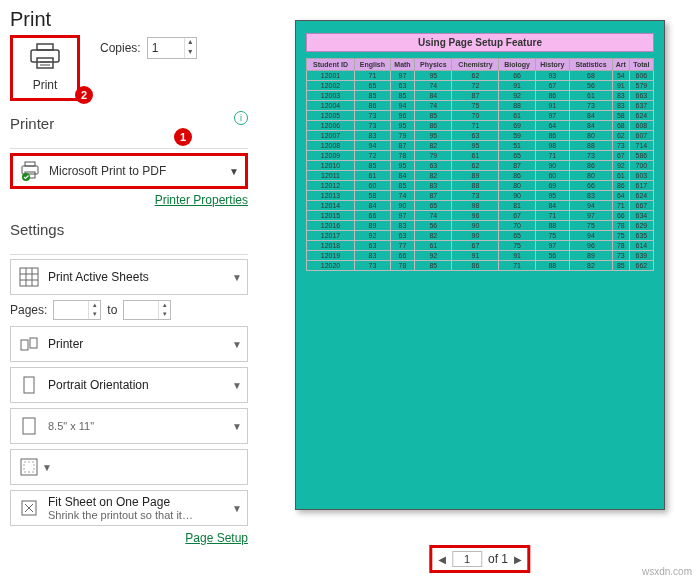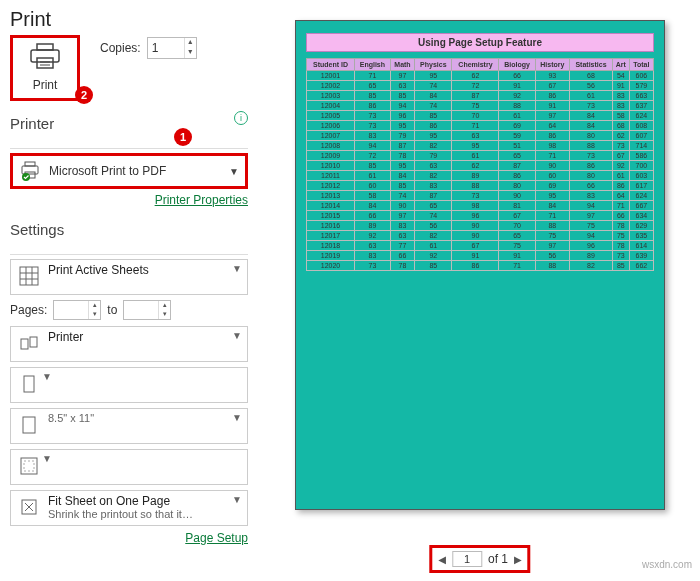--- a/index.html
+++ b/index.html
@@ -19,41 +19,41 @@
   .spinner .arrows { width:12px; display:flex; flex-direction:column; border-left:1px solid #ddd;}
   .spinner .arrows div { height:10px; font-size:8px; line-height:8px; text-align:center; color:#555;}
   .sect-head { font-size:15px; color:#444; margin-top:14px; margin-bottom:4px; font-weight:400; border-bottom:1px solid #ddd; padding-bottom:16px; position:relative;}
   .info-icon { position:absolute; right:0; top:-4px; width:14px; height:14px; border:1px solid #2a7; color:#2a7; border-radius:50%; font-size:9px; text-align:center; line-height:12px;}
   .printer-box { border:3px solid #d00; padding:4px 6px; display:flex; align-items:center; gap:8px; cursor:pointer; }
   .printer-box .txt { flex:1; }
   .printer-box .t1 { font-size:12px;}
   .printer-box .t2 { font-size:11px; color:#666;}
   .printer-box .chev { color:#444; font-size:10px;}
   .plink { text-align:right; color:#0a7b3a; font-size:12px; text-decoration:underline; margin-top:4px; cursor:pointer;}
-  .setting-row { border:1px solid #ccc; display:flex; align-items:flex-start; padding:3px 5px; margin-bottom:5px; cursor:pointer; min-height:36px;}
+  .setting-row { border:1px solid #ccc; display:flex; align-items:center; padding:3px 5px; margin-bottom:5px; cursor:pointer; min-height:36px;}
   .setting-row .ic { width:26px; height:26px; display:flex; align-items:center; justify-content:center; flex-shrink:0;}
   .setting-row .tx { flex:1; margin-left:6px; overflow:hidden;}
   .setting-row .tx .l1 { font-size:12px; color:#222;}
   .setting-row .tx .l2 { font-size:11px; color:#666; white-space:nowrap; overflow:hidden; text-overflow:ellipsis;}
   .setting-row .chev { color:#666; font-size:10px;}
   .pages-row { display:flex; align-items:center; gap:6px; margin:4px 0 6px 0;}
   .pages-row .pspin { border:1px solid #bbb; width:48px; height:20px; display:flex;}
   .pages-row .pspin span { flex:1; font-size:11px; padding:2px 3px;}
   .pages-row .pspin .ar { width:12px; border-left:1px solid #ddd; display:flex; flex-direction:column;}
   .pages-row .pspin .ar div { height:9px; font-size:7px; text-align:center; color:#555;}
   .preview { flex:1; background:#fff; padding:20px 20px 40px 20px; display:flex; flex-direction:column; align-items:center; position:relative;}
   .page { width:370px; height:490px; background:#14b8a6; border:1px solid #555; box-shadow:3px 3px 6px rgba(0,0,0,0.3); padding:12px 10px;}
   .ptitle { background:#f7b8f0; border:1px solid #c080c0; text-align:center; font-size:10px; font-weight:bold; padding:3px; margin-bottom:6px;}
   table.data { border-collapse:collapse; width:100%; font-size:7px;}
   table.data th { background:#d9a8e8; border:1px solid #aaa; padding:2px 1px; font-weight:bold;}
   table.data td { border:1px solid #bbb; padding:1px; text-align:center;}
   .pager { position:absolute; bottom:8px; left:50%; transform:translateX(-50%); border:3px solid #d00; display:flex; align-items:center; padding:3px 6px; gap:6px;}
   .pager .pi { width:30px; border:1px solid #bbb; font-size:11px; text-align:center; padding:1px;}
   .pager .nv { font-size:10px; color:#555; cursor:pointer;}
-  .watermark { position:absolute; bottom:11px; right:8px; font-size:10px; color:#aaa;}
+  .watermark { position:absolute; bottom:4px; right:8px; font-size:10px; color:#aaa;}
   .c2 { left:75px; top:86px;}
   .c1 { left:174px; top:128px;}
 </style>
 </head>
 <body>
 
 <div class="app">
   <div class="left">
     <div class="title">Print</div>
 
@@ -150,20 +150,23 @@
         </div>
       <div class="chev">▼</div>
     </div>
 
     <div class="setting-row">
       <div class="ic">
         <svg width="22" height="22">
             <rect x="6" y="3" width="10" height="16" fill="none" stroke="#666"></rect>
           </svg>
       </div>
+      <div class="tx">
+          <div class="l1">Portrait Orientation</div>
+        </div>
       <div class="chev">▼</div>
     </div>
 
     <div class="setting-row">
       <div class="ic">
         <svg width="22" height="22">
             <rect x="5" y="3" width="12" height="16" fill="none" stroke="#666"></rect>
           </svg>
       </div>
       <div class="tx">

